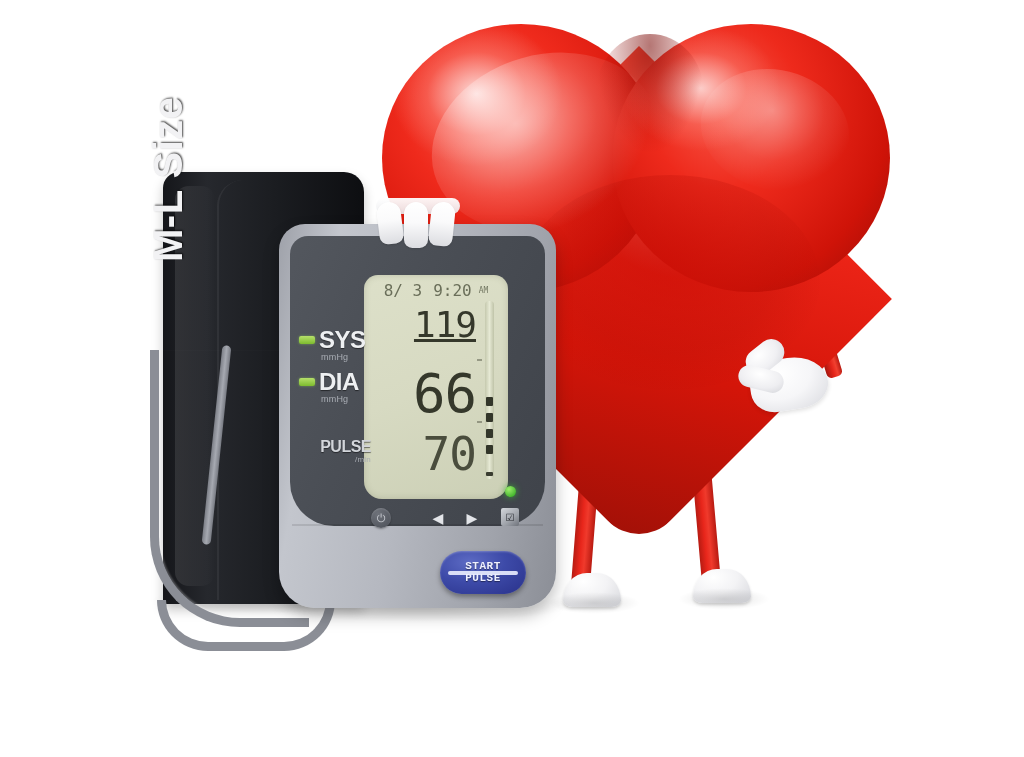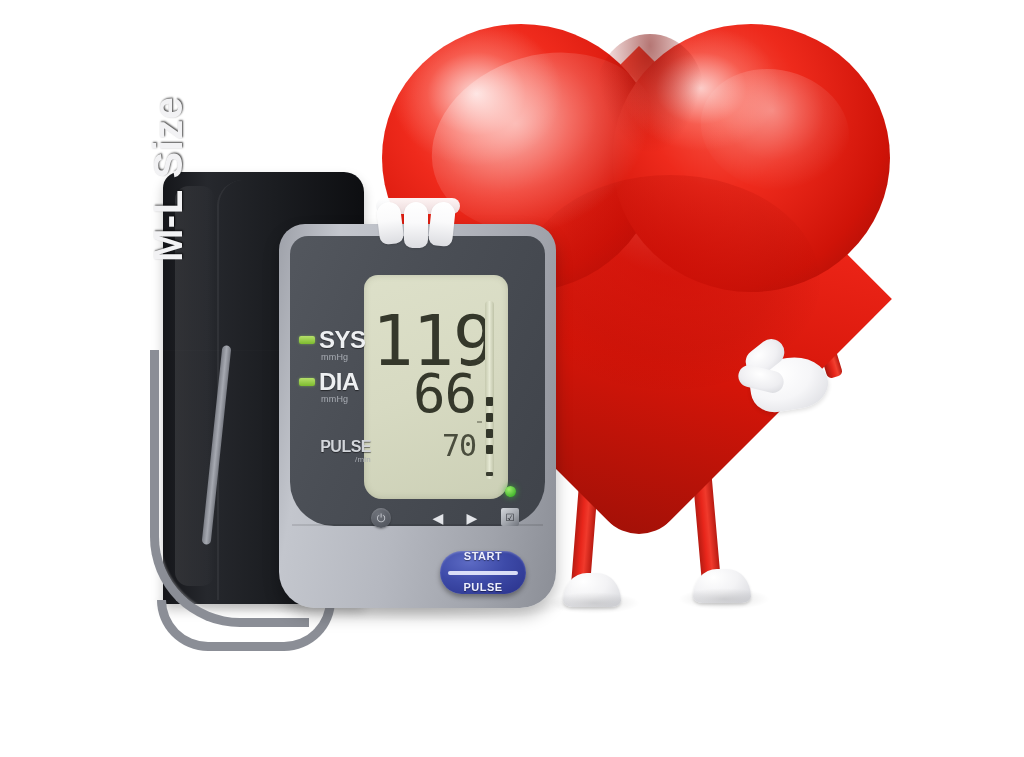--- a/index.html
+++ b/index.html
@@ -324,23 +324,23 @@
 
   .seg-row {
     position: absolute;
     left: 8px;
     width: 104px;
     text-align: right;
     font-family: "DejaVu Sans Mono", monospace;
     color: #35382b;
     line-height: 1;
   }
-  #seg-sys { top: 32px; font-size: 69px; letter-spacing: -1px; }
+  #seg-sys { top: 32px; font-size: 36px; letter-spacing: -1px; text-decoration: underline; }
   #seg-dia { top: 92px; font-size: 54px; letter-spacing: -1px; }
-  #seg-pulse { top: 156px; font-size: 30px; letter-spacing: -1px; color: #4a4d3d; }
+  #seg-pulse { top: 156px; font-size: 46px; letter-spacing: -1px; color: #4a4d3d; }
 
   
   #lcd-gauge {
     position: absolute;
     right: 14px; top: 26px;
     width: 9px; height: 178px;
     background: linear-gradient(90deg, #c5c9ae, #e6e9d4, #bfc3a8);
     border-radius: 4px;
   }
   .gauge-block {
@@ -455,28 +455,29 @@
   #btn-startstop {
     position: absolute;
     left: 161px; top: 327px;
     width: 86px; height: 43px;
     border-radius: 22px;
     background: radial-gradient(ellipse at 34% 26%, #5d6bc4 0%, #3d4aa8 45%, #29318a 100%);
     box-shadow: 0 3px 5px rgba(0,0,0,0.35), inset 0 1px 2px rgba(255,255,255,0.25);
     display: flex;
     flex-direction: column;
     align-items: center;
-    justify-content: space-between;
+    justify-content: center;
     color: #eef0ff;
     font-size: 11px;
     font-weight: bold;
     line-height: 1.05;
     letter-spacing: 0.5px;
     text-shadow: 0 1px 1px rgba(0,0,0,0.45);
     overflow: hidden;
+    font-family: Liberation Mono, monospace;
   }
   #btn-startstop-line {
     position: absolute;
     left: 8px; top: 20px;
     width: 70px; height: 4px;
     background: rgba(235,238,255,0.9);
     border-radius: 2px;
   }
   .ss-text { position: relative; z-index: 2; }
 
@@ -534,20 +535,25 @@
   <div id="tube"></div>
   <div id="tube-upper"></div>
   <div id="tube-loop"></div>
 
   <div id="monitor">
     <div id="monitor-body"></div>
     <div id="monitor-panel"></div>
     <div id="monitor-base-seam"></div>
 
     <div id="lcd">
+      <div id="lcd-topbar">
+        <span class="lcd-date">8/ 3</span>
+        <span class="lcd-time">9:20</span>
+        <span class="lcd-ampm">AM</span>
+      </div>
 
       <div class="seg-row" id="seg-sys">119</div>
       <div class="seg-row" id="seg-dia">66</div>
       <div class="seg-row" id="seg-pulse">70</div>
 
       <div class="gauge-tick" id="gt-1"></div>
       <div class="gauge-tick" id="gt-2"></div>
       <div id="lcd-gauge">
         <div class="gauge-block" id="gb-1"></div>
         <div class="gauge-block" id="gb-2"></div>

